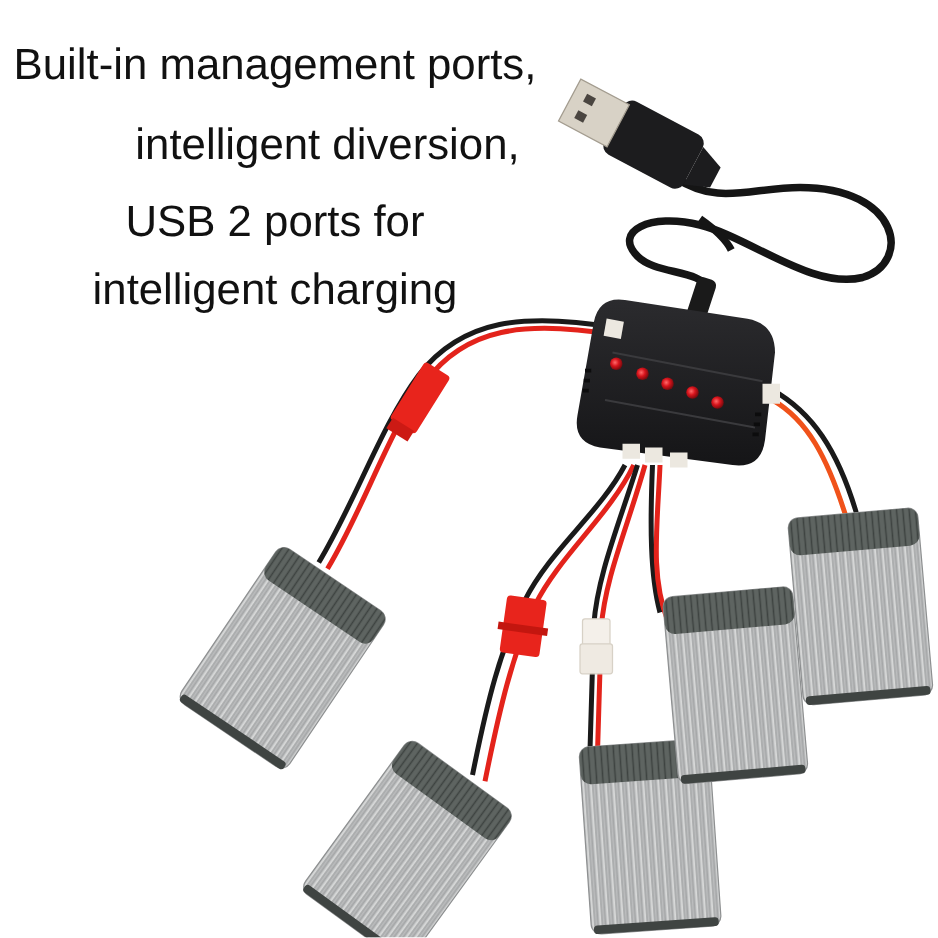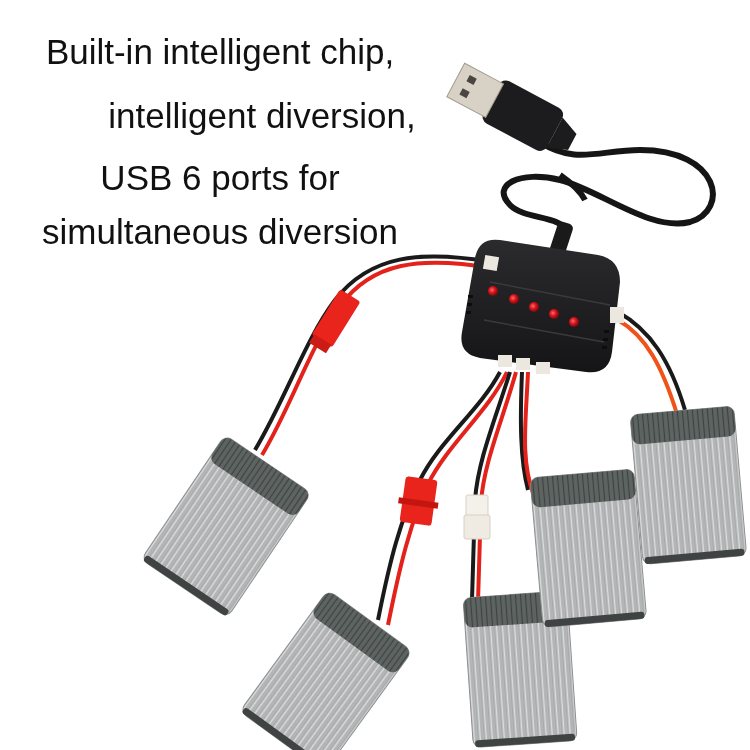--- a/index.html
+++ b/index.html
@@ -15,24 +15,24 @@
     .caption .l1 { top: 34px; }
     .caption .l2 { top: 98px; margin-left: 42px; }
     .caption .l3 { top: 160px; }
     .caption .l4 { top: 214px; }
     svg.scene { position: absolute; left: 0; top: 0; width: 750px; height: 750px; }
   </style>
 </head>
 <body>
 
 <div class="caption">
-  <div class="line l1">Built-in intelligent chip,</div>
+  <div class="line l1">Built-in management ports,</div>
   <div class="line l2">intelligent diversion,</div>
-  <div class="line l3">USB 6 ports for</div>
-  <div class="line l4">simultaneous diversion</div>
+  <div class="line l3">USB 2 ports for</div>
+  <div class="line l4">intelligent charging</div>
 </div>
 
 <svg class="scene" viewBox="0 0 750 750">
   <defs>
     <linearGradient id="wrap" x1="0" y1="0" x2="1" y2="0">
       <stop offset="0" stop-color="#aeb0b1"></stop>
       <stop offset="0.25" stop-color="#dcdddd"></stop>
       <stop offset="0.6" stop-color="#c3c4c5"></stop>
       <stop offset="1" stop-color="#9fa1a2"></stop>
     </linearGradient>

